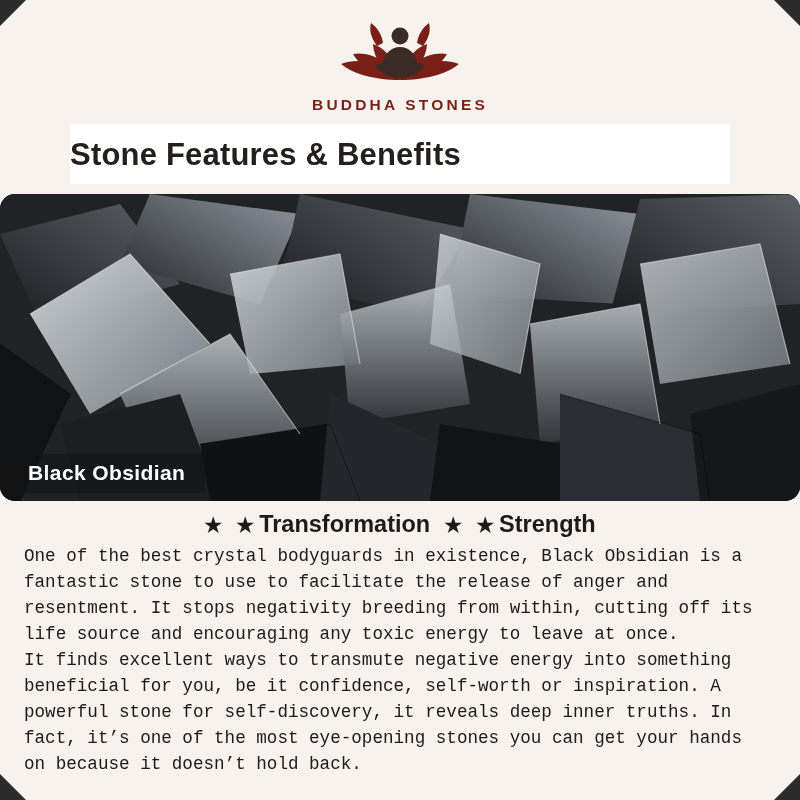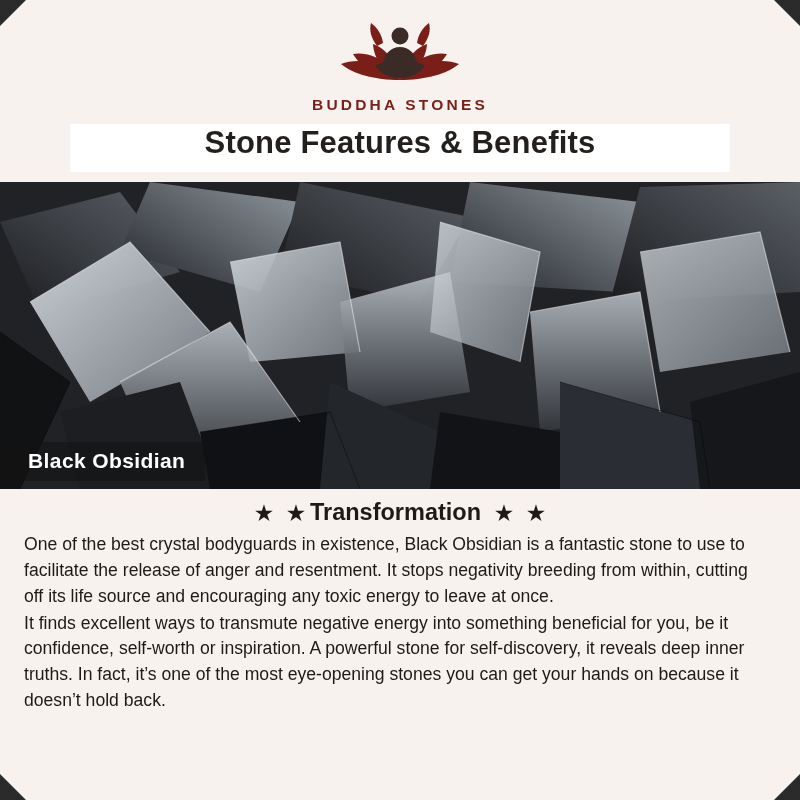--- a/index.html
+++ b/index.html
@@ -68,40 +68,40 @@
     color: #7a1f18;
     font-weight: bold;
     font-family: Liberation Sans, sans-serif;
   }
 
   
   .title-band {
     margin: 10px auto 0 auto;
     width: 660px;
     background: #ffffff;
-    text-align: center;
-    padding: 1px 0 11px 0;
+    padding: 13px 0 11px 0;
   }
   .title-band h1 {
     margin: 0;
     font-size: 31px;
     font-weight: bold;
     color: #231f1d;
     font-family: "Liberation Sans", sans-serif;
     letter-spacing: 0.2px;
   }
 
   
   .hero {
     position: relative;
     margin-top: 10px;
     width: 800px;
     height: 307px;
     overflow: hidden;
     background: #23242a;
+    border-radius: 15px;
   }
   .hero-canvas {
     position: absolute;
     inset: 0;
   }
   .hero-label {
     position: absolute;
     left: 0;
     bottom: 8px;
     background: rgba(20,20,20,0.62);
@@ -143,20 +143,21 @@
   }
 
   .body-copy {
     font-size: 17.6px;
     line-height: 1.47;
     color: #1d1a18;
     margin: 2px 0 0 0;
   }
   .body-copy p {
     margin: 0 10px 1px 0;
+    font-family: Liberation Mono, monospace;
   }
 </style>
 </head>
 <body>
 
 <div class="page">
 
   <div class="corner tl"></div>
   <div class="corner tr"></div>
   <div class="corner bl"></div>
@@ -259,20 +260,21 @@
       </div>
       <div class="benefit">
         <span class="star">★</span>
         <span>Transformation</span>
       </div>
       <div class="benefit">
         <span class="star">★</span>
       </div>
       <div class="benefit">
         <span class="star">★</span>
+        <span>Strength</span>
       </div>
     </div>
 
     <div class="body-copy">
       <p>One of the best crystal bodyguards in existence, Black Obsidian is a fantastic stone to use to facilitate the release of anger and resentment. It stops negativity breeding from within, cutting off its life source and encouraging any toxic energy to leave at once.</p>
       <p>It finds excellent ways to transmute negative energy into something beneficial for you, be it confidence, self-worth or inspiration. A powerful stone for self-discovery, it reveals deep inner truths. In fact, it’s one of the most eye-opening stones you can get your hands on because it doesn’t hold back.</p>
     </div>
 
   </div>
 </div>

